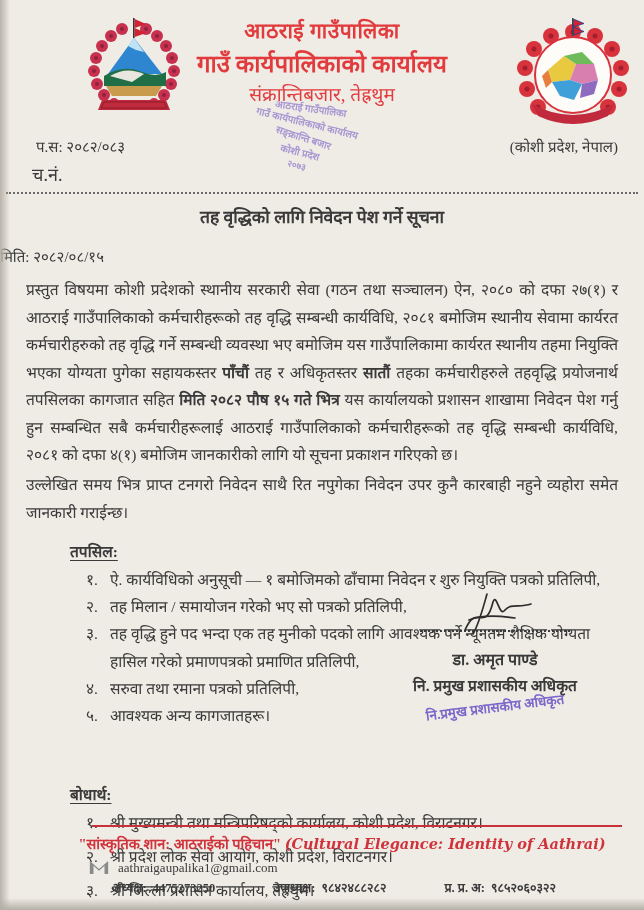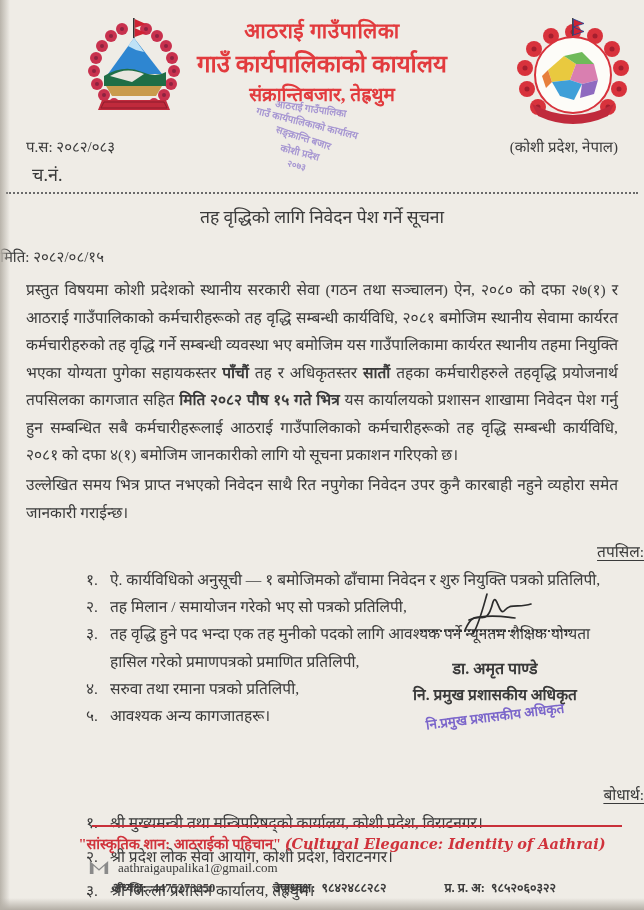--- a/index.html
+++ b/index.html
@@ -17,62 +17,62 @@
 
   
   .header { position:relative; padding-top:16px; height:122px; }
   .logo { position:absolute; }
   .logo-left { left:84px; top:16px; width:100px; height:104px; }
   .logo-right { left:512px; top:18px; width:122px; height:116px; }
   .header-text { text-align:center; color:#e23b3e; padding:0 130px; }
   .h-line1 { font-size:21px; font-weight:bold; letter-spacing:.5px; }
   .h-line2 { font-size:18px; font-weight:bold; margin-top:2px; }
   .h-line3 { font-size:24px; font-weight:bold; margin-top:2px; }
-  .h-line4 { font-size:19px; font-weight:bold; margin-top:2px; }
+  .h-line4 { font-size:19px; font-weight:normal; margin-top:2px; }
 
   
   .office-stamp {
     position:absolute; left:236px; top:100px; width:130px; height:96px;
     transform:rotate(14deg); color:#7b63c6; opacity:.62;
     font-size:10px; line-height:1.5; text-align:center; font-weight:bold;
     pointer-events:none;
   }
   .office-stamp div:nth-child(1){ transform:rotate(-6deg); }
   .office-stamp div:nth-child(3){ transform:rotate(4deg); }
   .office-stamp div:nth-child(5){ font-size:9px; }
 
   
-  .ref-row { position:relative; padding:14px 26px 0 26px; font-size:15px; }
+  .ref-row { position:relative; padding:14px 26px 0 36px; font-size:15px; }
   .ref-left { display:inline-block; }
   .ref-right { float:right; font-size:15px; }
   .chalani { padding:6px 26px 4px 32px; font-size:18px; }
   .dotted-divider { margin:2px 6px 0 6px; border-top:2px dotted #6a6a6a; height:0; }
 
   
-  .notice-title { text-align:center; font-weight:normal; font-size:17.5px; margin-top:10px; }
+  .notice-title { text-align:center; font-weight:bold; font-size:17.5px; margin-top:10px; }
   .notice-date { text-align:left; font-size:15px; margin-top:18px; }
 
   
   .body-text { padding:10px 26px 0 26px; font-size:15.5px; line-height:1.78;
     text-align:justify; }
   .body-text p + p { margin-top:2px; }
 
   
-  .section-heading { margin:14px 0 4px 70px; font-weight:normal; font-size:15.5px;
-    text-decoration:underline; text-underline-offset:3px;text-align:right; }
+  .section-heading { margin:14px 0 4px 70px; font-weight:bold; font-size:15.5px;
+    text-decoration:underline; text-underline-offset:3px; }
   .doc-list { list-style:none; margin-left:86px; margin-right:30px; font-size:15.5px; line-height:1.75; }
   .doc-list li { position:relative; padding-left:24px; }
   .doc-list li .num { position:absolute; left:0; }
   .doc-list.spaced li { margin-bottom:7px; }
 
   
   .signature-block { position:absolute; right:34px; top:590px; width:230px; text-align:center; }
   .sig-scribble { display:block; margin:0 auto -14px auto; }
   .sig-dots { width:150px; margin:0 auto; border-bottom:2.5px dotted #3a3a3a; height:10px; }
-  .sig-name { font-size:16px; font-weight:bold; margin-top:25px; }
+  .sig-name { font-size:16px; font-weight:bold; margin-top:16px; }
   .sig-title { font-size:15.5px; margin-top:4px;font-weight:bold; }
   .sig-stamp { color:#6f58c8; font-weight:bold; font-size:13.5px;
     transform:rotate(-7deg); margin-top:2px; opacity:.9; }
 
   .bodhartha-wrap { position:relative; margin-top:54px; }
 
   
   .footer { position:absolute; left:0; right:0; bottom:14px; }
   .footer-rule { margin:0 22px 6px 92px; border-top:2.5px solid #c9303a; }
   .tagline { text-align:center; font-size:14.5px; color:#d0333c; padding-left:40px; }
@@ -216,21 +216,21 @@
     <span class="ref-right">(कोशी प्रदेश, नेपाल)</span>
   </div>
   <div class="chalani">च.नं.</div>
   <div class="dotted-divider"></div>
 
   <div class="notice-title">तह वृद्धिको लागि निवेदन पेश गर्ने सूचना</div>
   <div class="notice-date">मिति: २०८२/०८/१५</div>
 
   <div class="body-text">
     <p><span>प्रस्तुत विषयमा कोशी प्रदेशको स्थानीय सरकारी सेवा (गठन तथा सञ्चालन) ऐन, २०८० को दफा २७(१) र आठराई गाउँपालिकाको कर्मचारीहरूको तह वृद्धि सम्बन्धी कार्यविधि, २०८१ बमोजिम स्थानीय सेवामा कार्यरत कर्मचारीहरुको तह वृद्धि गर्ने सम्बन्धी व्यवस्था भए बमोजिम यस गाउँपालिकामा कार्यरत स्थानीय तहमा नियुक्ति भएका योग्यता पुगेका सहायकस्तर </span><b>पाँचौं</b><span> तह र अधिकृतस्तर </span><b>सातौं</b><span> तहका कर्मचारीहरुले तहवृद्धि प्रयोजनार्थ तपसिलका कागजात सहित </span><b>मिति २०८२ पौष १५ गते भित्र</b><span> यस कार्यालयको प्रशासन शाखामा निवेदन पेश गर्नु हुन सम्बन्धित सबै कर्मचारीहरूलाई आठराई गाउँपालिकाको कर्मचारीहरूको तह वृद्धि सम्बन्धी कार्यविधि, २०८१ को दफा ४(१) बमोजिम जानकारीको लागि यो सूचना प्रकाशन गरिएको छ।</span></p>
-    <p>उल्लेखित समय भित्र प्राप्त नभएको निवेदन साथै रित नपुगेका निवेदन उपर कुनै कारबाही नहुने व्यहोरा समेत जानकारी गराईन्छ।</p>
+    <p>उल्लेखित समय भित्र प्राप्त टनगरो निवेदन साथै रित नपुगेका निवेदन उपर कुनै कारबाही नहुने व्यहोरा समेत जानकारी गराईन्छ।</p>
   </div>
 
   <div class="section-heading">तपसिल:</div>
   <ul class="doc-list">
     <li><span class="num">१.</span><span>ऐ. कार्यविधिको अनुसूची — १ बमोजिमको ढाँचामा निवेदन र शुरु नियुक्ति पत्रको प्रतिलिपी,</span></li>
     <li><span class="num">२.</span><span>तह मिलान / समायोजन गरेको भए सो पत्रको प्रतिलिपी,</span></li>
     <li><span class="num">३.</span><span>तह वृद्धि हुने पद भन्दा एक तह मुनीको पदको लागि आवश्यक पर्ने न्यूनतम शैक्षिक योग्यता हासिल गरेको प्रमाणपत्रको प्रमाणित प्रतिलिपी,</span></li>
     <li><span class="num">४.</span><span>सरुवा तथा रमाना पत्रको प्रतिलिपी,</span></li>
     <li><span class="num">५.</span><span>आवश्यक अन्य कागजातहरू।</span></li>
   </ul>

